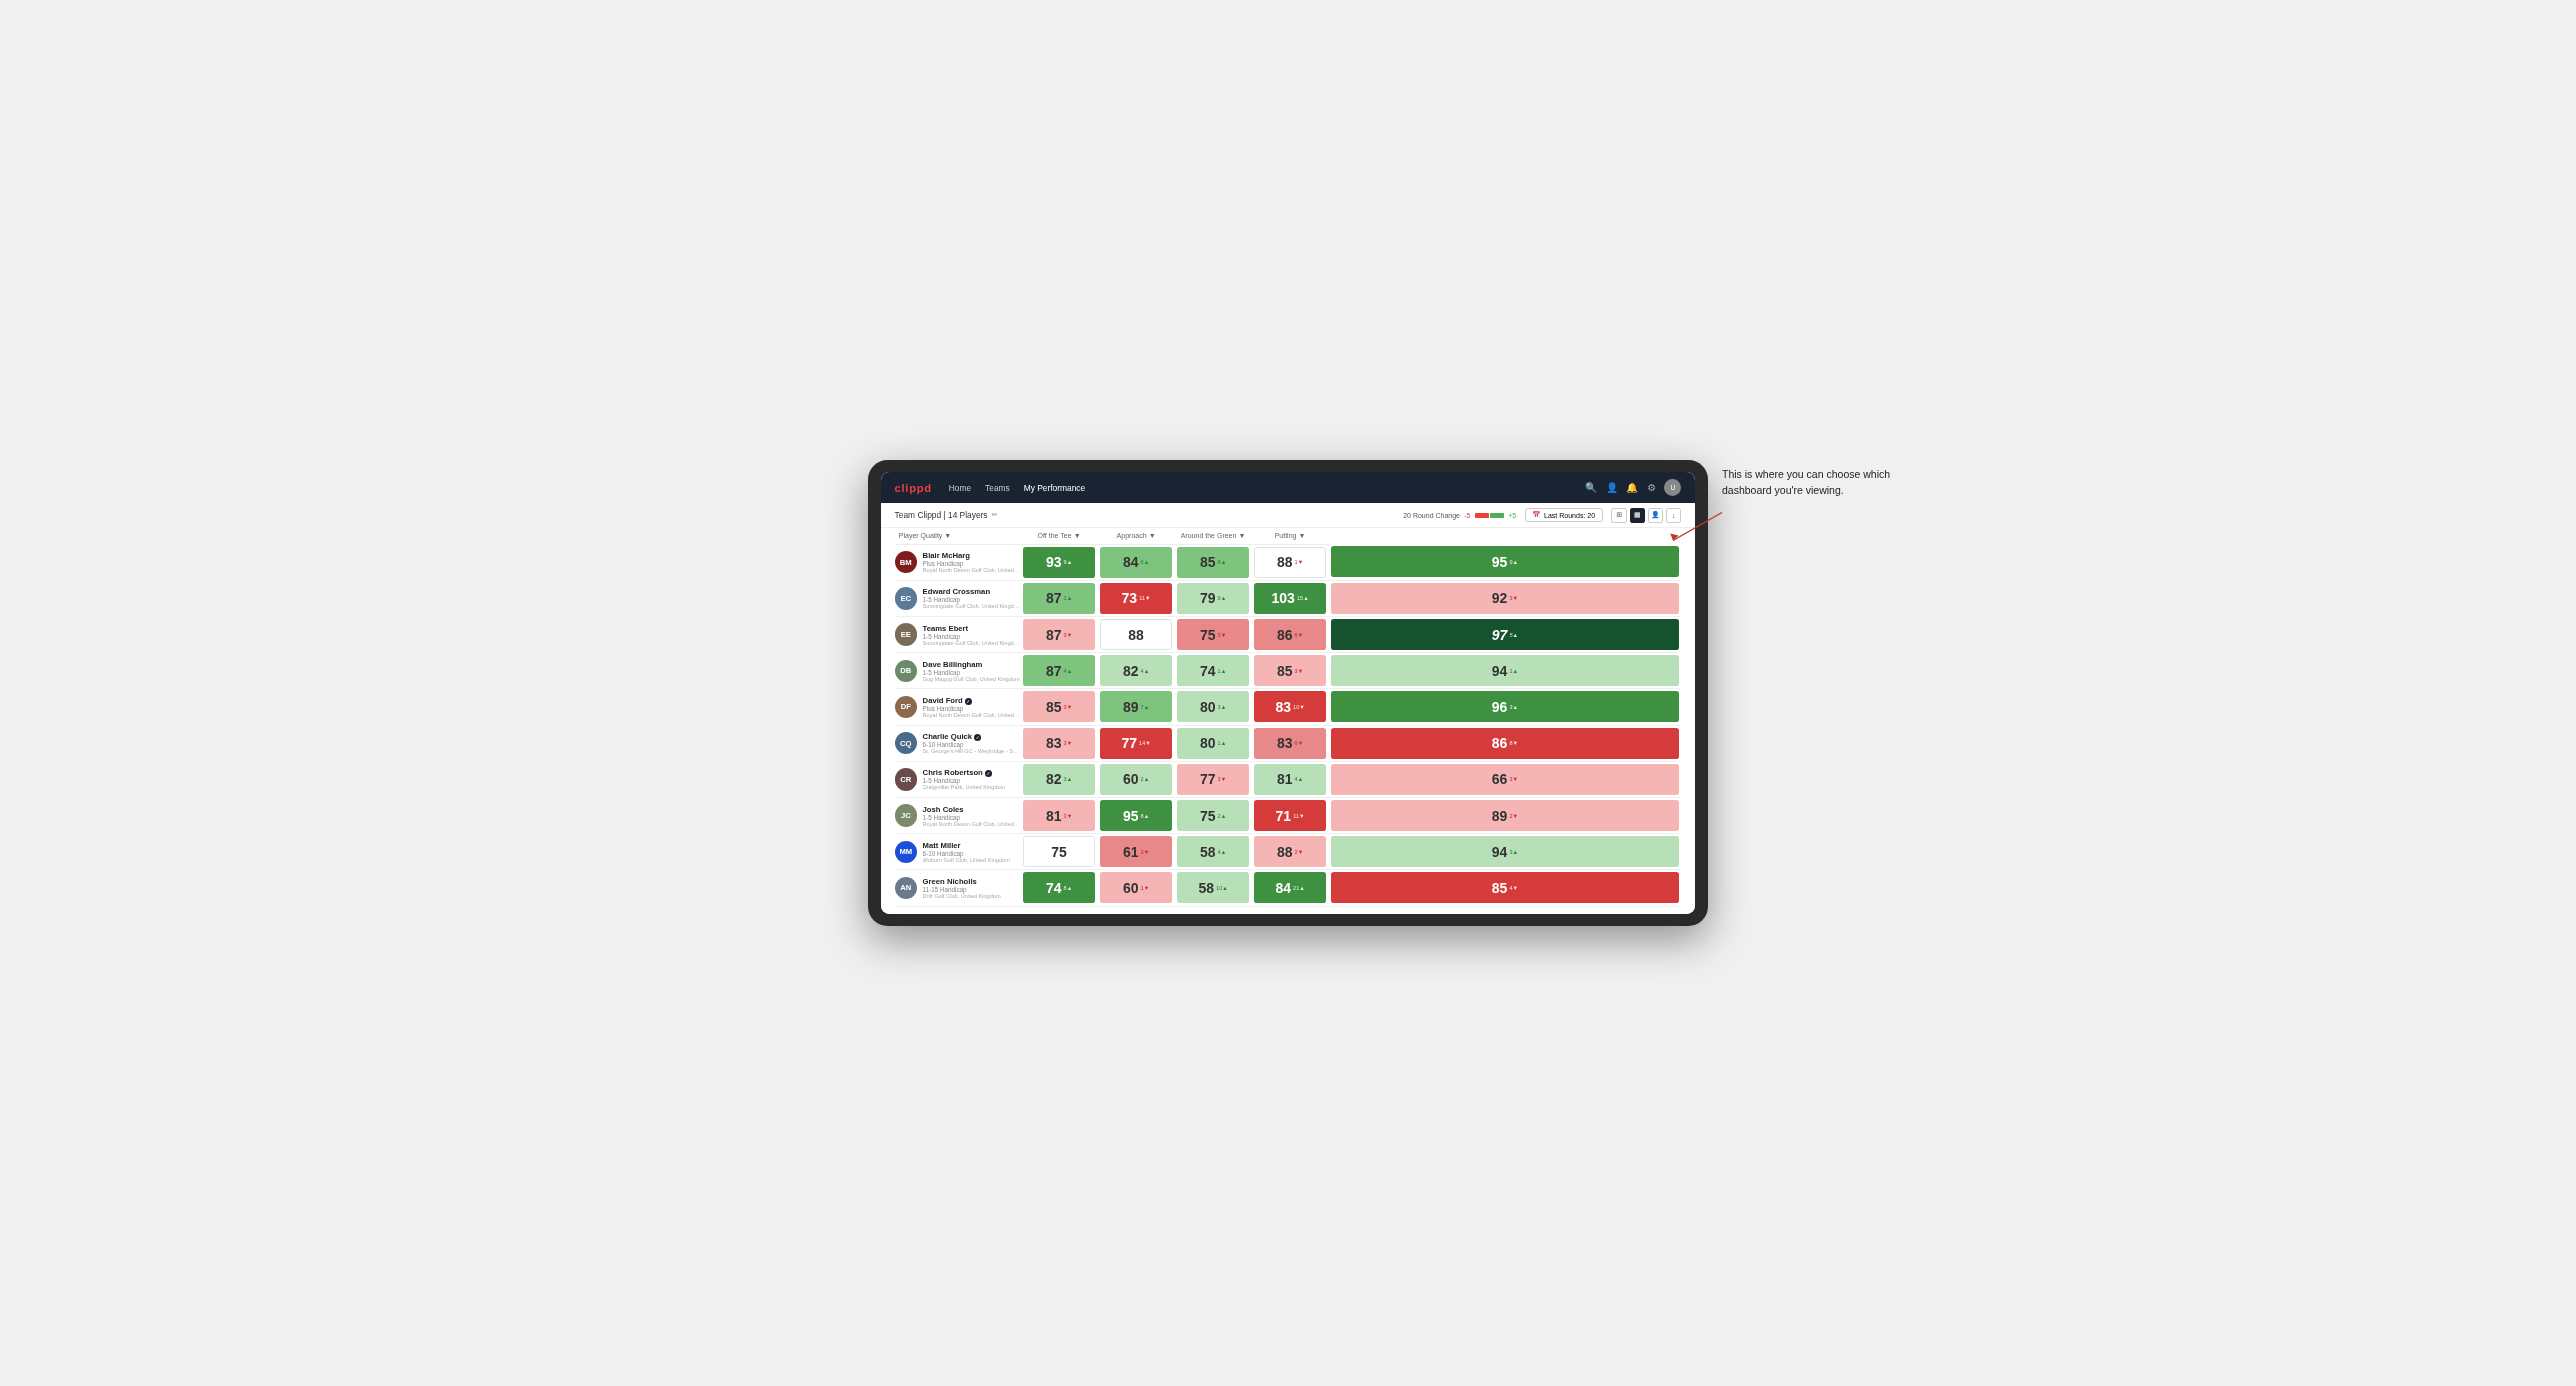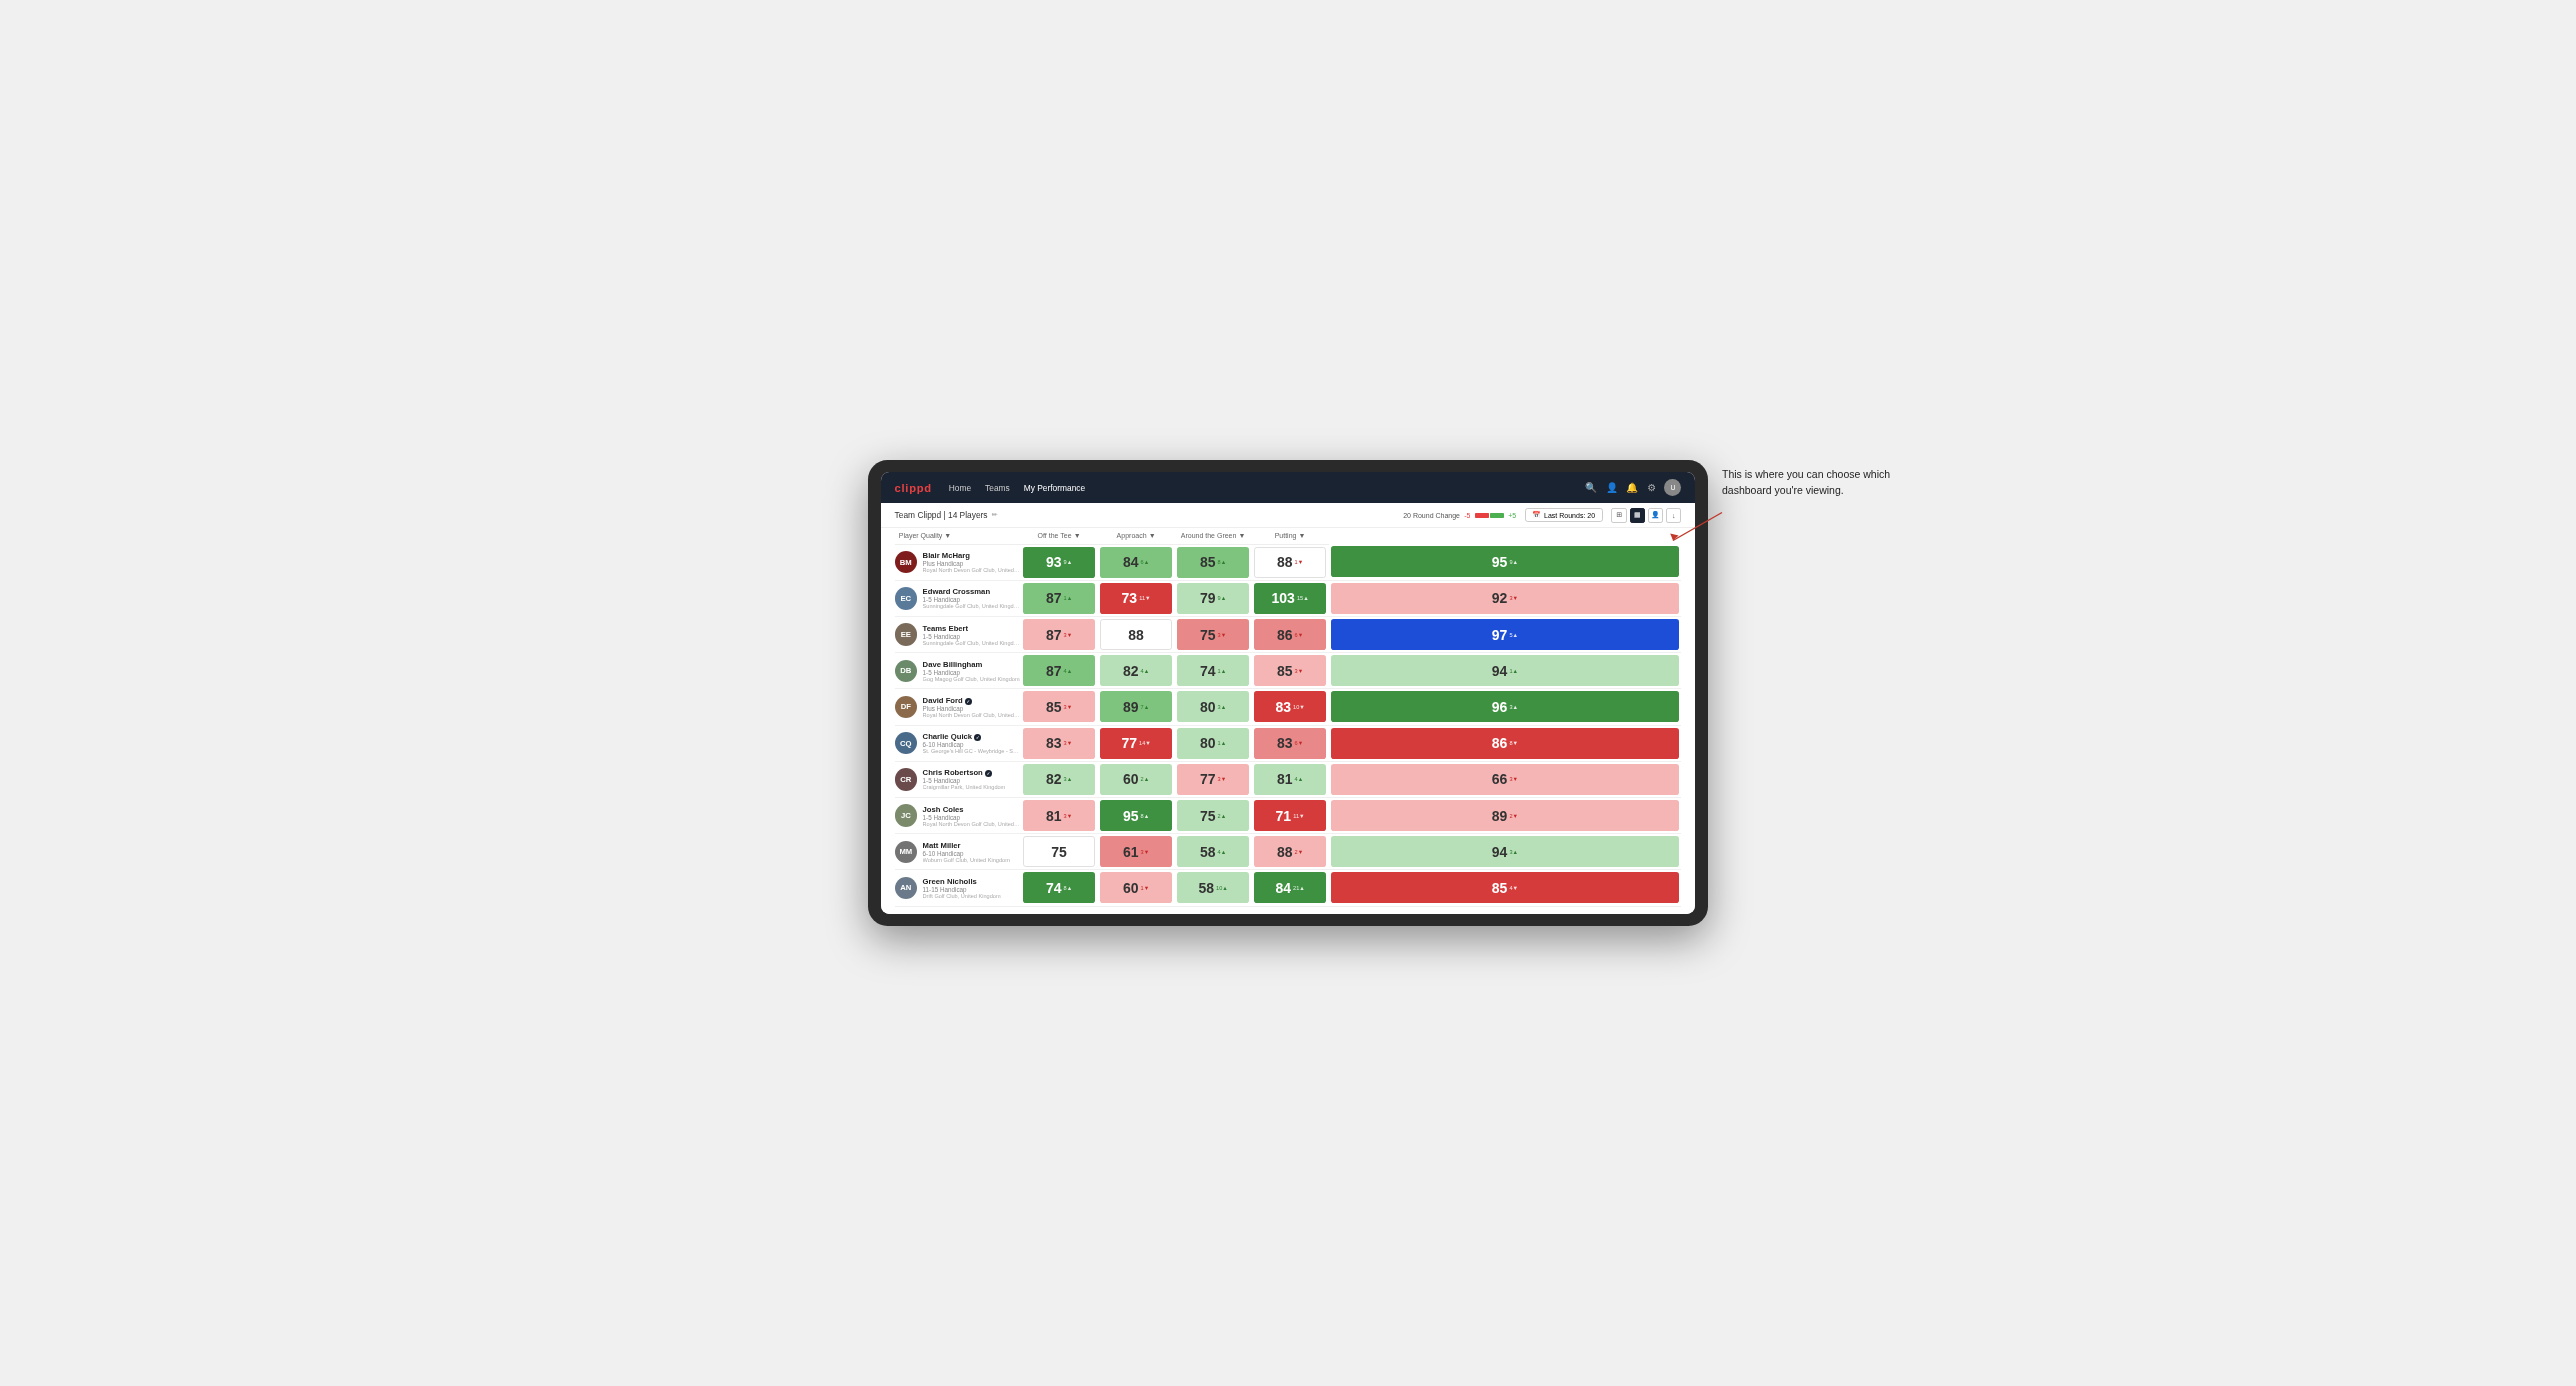--- a/index.html
+++ b/index.html
@@ -583,21 +583,21 @@
         <span class="metric-change" style="color:#c62828">3▼</span>
       </div>
                 </td>
                 <td class="metric-cell">
       <div class="metric-box" style="background:#e88888;border:none;">
         <span class="metric-value" style="color:#333">86</span>
         <span class="metric-change" style="color:#c62828">6▼</span>
       </div>
                 </td>
                 <td class="metric-cell">
-      <div class="metric-box" style="background:#1d4ed8;border:none;">
+      <div class="metric-box" style="background:#14532d;border:none;font-style:italic;">
         <span class="metric-value" style="color:#fff">97</span>
         <span class="metric-change" style="color:rgba(255,255,255,0.85)">5▲</span>
       </div>
                 </td>
               </tr>
               <tr>
                 <td>
     <div class="player-cell">
       <div class="player-avatar" style="background:#6a8a6a">
         DB
@@ -812,21 +812,21 @@
                 <td class="metric-cell">
       <div class="metric-box" style="background:#f5b5b5;border:none;">
         <span class="metric-value" style="color:#333">89</span>
         <span class="metric-change" style="color:#c62828">2▼</span>
       </div>
                 </td>
               </tr>
               <tr>
                 <td>
     <div class="player-cell">
-      <div class="player-avatar" style="background:#737373">
+      <div class="player-avatar" style="background:#1d4ed8">
         MM
       </div>
       <div class="player-info">
         <div class="player-name">Matt Miller</div>
         <div class="player-handicap">6-10 Handicap</div>
         <div class="player-club">Woburn Golf Club, United Kingdom</div>
       </div>
     </div>
                 </td>
                 <td class="metric-cell">

